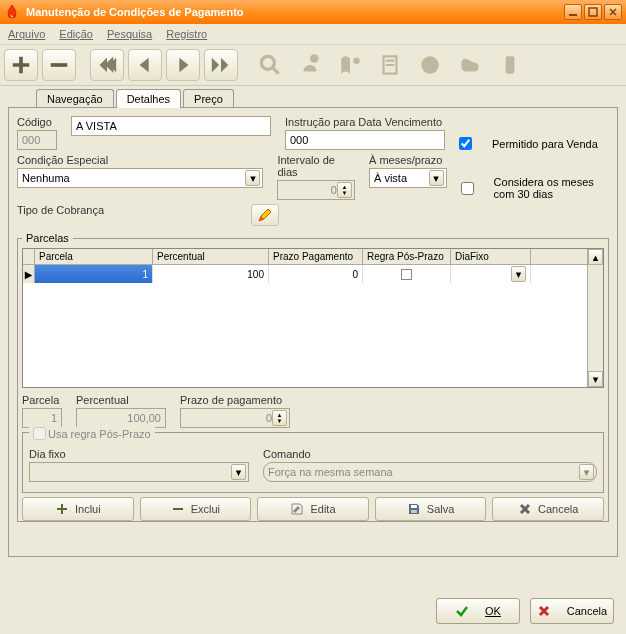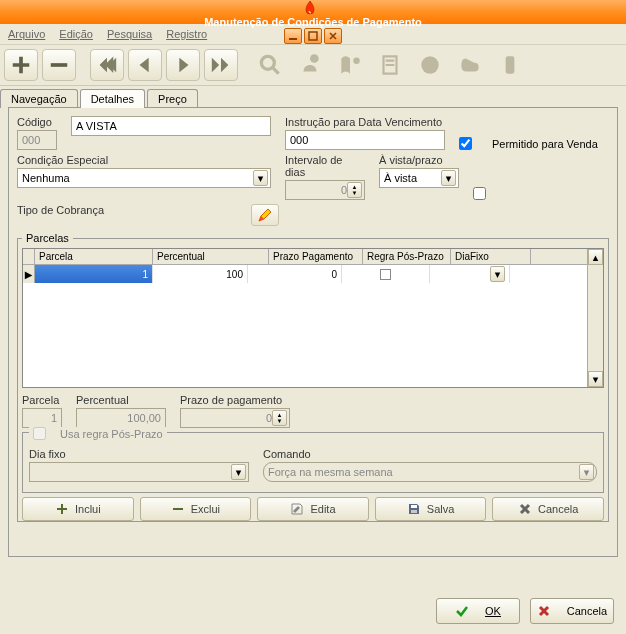--- a/index.html
+++ b/index.html
@@ -1,34 +1,34 @@
 <!DOCTYPE html>
 <html><head>
 <meta charset="utf-8">
 <style>
 * { box-sizing: border-box; margin: 0; padding: 0; font-family: Tahoma, Arial, sans-serif; font-size: 11px; }
 body { background: #ece9d8; width: 626px; height: 634px; overflow: hidden; }
 
-.titlebar { background: linear-gradient(to bottom, #ffb060 0%, #ff9020 50%, #ff7800 100%); height: 24px; display: flex; align-items: center; padding: 0 4px; color: #fff; font-weight: bold; flex-direction: column; }
+.titlebar { background: linear-gradient(to bottom, #ffb060 0%, #ff9020 50%, #ff7800 100%); height: 24px; display: flex; align-items: center; padding: 0 4px; color: #fff; font-weight: bold; }
 .titlebar .icon { width: 16px; height: 16px; margin-right: 6px; }
 .title-text { flex: 1; }
 .win-btns { display: flex; gap: 2px; }
 .win-btn { width: 18px; height: 16px; background: linear-gradient(#ffd9a8,#ff9a40); border: 1px solid #c86000; border-radius: 2px; display: flex; align-items: center; justify-content: center; color: #8a4000; cursor: pointer; font-size: 10px; }
 
 .menubar { background: #ece9d8; padding: 4px 8px; display: flex; gap: 14px; border-bottom: 1px solid #d5d1bf; }
 .menubar span { color: #666; text-decoration: underline; cursor: pointer; }
 
 .toolbar { background: #ece9d8; padding: 4px; display: flex; gap: 4px; align-items: center; border-bottom: 1px solid #cfcab3; }
 .tb-btn { width: 34px; height: 32px; border: 1px solid #c9c4ae; border-radius: 4px; background: linear-gradient(#fdfdf9,#e9e4cd); display: flex; align-items: center; justify-content: center; cursor: pointer; }
 .tb-btn svg { width: 22px; height: 22px; }
 .tb-sep { width: 6px; }
 .tb-ghost { width: 36px; height: 32px; display:flex; align-items:center; justify-content:center; }
 .tb-ghost svg { fill:#bdb89f; width:26px; height:26px; }
 
-.tabs { display: flex; padding: 2px 8px 0 0; }
+.tabs { display: flex; padding: 2px 8px 0 0; margin-left: 36px; }
 .tab { padding: 3px 10px; border: 1px solid #999; border-bottom: none; background: #ece9d8; margin-right: 2px; border-radius: 3px 3px 0 0; cursor: pointer; position: relative; top: 1px; }
 .tab.active { background: #fdfcf7; z-index: 2; }
 
 .form-area { margin: 0 8px 8px 8px; border: 1px solid #999; background: #ece9d8; padding: 8px; height: 450px; position: relative; }
 
 .row { display: flex; gap: 14px; margin-bottom: 4px; }
 .col { display: flex; flex-direction: column; }
 .lbl { color: #333; margin-bottom: 2px; }
 
 .inp { background: #fff; border: 1px solid #a8a48e; height: 20px; padding: 1px 4px; }
@@ -45,28 +45,28 @@
 fieldset.parcelas legend { padding:0 4px; }
 
 .grid { border:1px solid #888; background:#fff; height:140px; position:relative; }
 .grid-head { display:flex; background:#ece9d8; border-bottom:1px solid #aaa; }
 .gh { border-right:1px solid #aaa; padding:2px 4px; font-size:10px; overflow:hidden; }
 .gh0{width:12px;} .gh1{width:118px;} .gh2{width:116px;} .gh3{width:94px;} .gh4{width:88px;} .gh5{width:80px;}
 .grid-row { display:flex; height:18px; align-items:center; }
 .gc { border-right:1px solid #ddd; padding:0 4px; text-align:right; height:100%; display:flex; align-items:center; justify-content:flex-end; font-size:10px;}
 .gc0{width:12px;background:#ece9d8;border-right:1px solid #aaa;justify-content:center;} 
 .gc1{width:118px;background:linear-gradient(#4a8be0,#2a6bd0);color:#fff;} 
-.gc2{width:95px;} .gc3{width:94px;} 
+.gc2{width:116px;} .gc3{width:94px;} 
 .gc4{width:88px;justify-content:center;} .gc4 .chkbox{width:11px;height:11px;border:1px solid #888;}
 .gc5{width:80px;justify-content:flex-end;}
 .grid-scroll { position:absolute; right:0; top:0; bottom:0; width:16px; background:#ece9d8; border-left:1px solid #aaa; }
 .gs-btn{height:16px;background:linear-gradient(#fdfdf9,#e5e0c8);border:1px solid #b5b096;display:flex;align-items:center;justify-content:center;}
 
 .pos-prazo { border:1px solid #999; padding:6px; margin-top:2px; }
-.pos-prazo .legend{ position:relative; top:-12px; background:#ece9d8; padding:0 4px; display:inline-flex; align-items:center; gap:14px; color:#888;}
+.pos-prazo .legend{ position:relative; top:-12px; background:#ece9d8; padding:0 4px; display:inline-flex; align-items:center; gap:2px; color:#888;}
 
 .btn-row { display:flex; gap:6px; margin-top:4px; justify-content:space-between; }
 .action-btn { flex:1; height:24px; border:1px solid #b5b096; border-radius:3px; background:linear-gradient(#fdfdf9,#e9e4cd); display:flex; align-items:center; justify-content:center; gap:6px; cursor:pointer; color:#444;}
 
 .bottom-bar { position:absolute; right:12px; bottom:10px; display:flex; gap:10px; }
 .dlg-btn { width:84px; height:26px; border:1px solid #a5a089; border-radius:3px; background:linear-gradient(#fdfdf9,#e9e4cd); display:flex; align-items:center; justify-content:center; gap:16px; cursor:pointer;}
 
 .arrow-shape { fill:#808066; }
 .plus-shape { fill:#606048; }
 </style>
@@ -220,29 +220,30 @@
       </div>
     </div>
     <div class="col" style="width:80px;">
       <span class="lbl">Intervalo de dias</span>
       <div class="sel" style="background:#ece9d8;">
         <span style="flex:1;text-align:right;color:#888;">0</span>
         <div class="dd-btn" style="flex-direction:column;font-size:6px;line-height:6px;">▲<br>▼</div>
       </div>
     </div>
     <div class="col" style="width:80px;">
-      <span class="lbl">À vista/prazo</span>
+      <span class="lbl">À meses/prazo</span>
       <div class="sel">
         <span>À vista</span>
         <div class="dd-btn">▾</div>
       </div>
     </div>
     <div class="col" style="justify-content:flex-end;">
       <label class="chk">
         <input type="checkbox" style="">
+        <span style="max-width:120px;">Considera os meses com 30 dias</span>
       </label>
     </div>
   </div>
 
   <div class="row">
     <div class="col" style="width:220px;">
       <span class="lbl">Tipo de Cobrança</span>
     </div>
     <div class="col" style="justify-content:flex-end;">
       <div class="pencil-btn">

